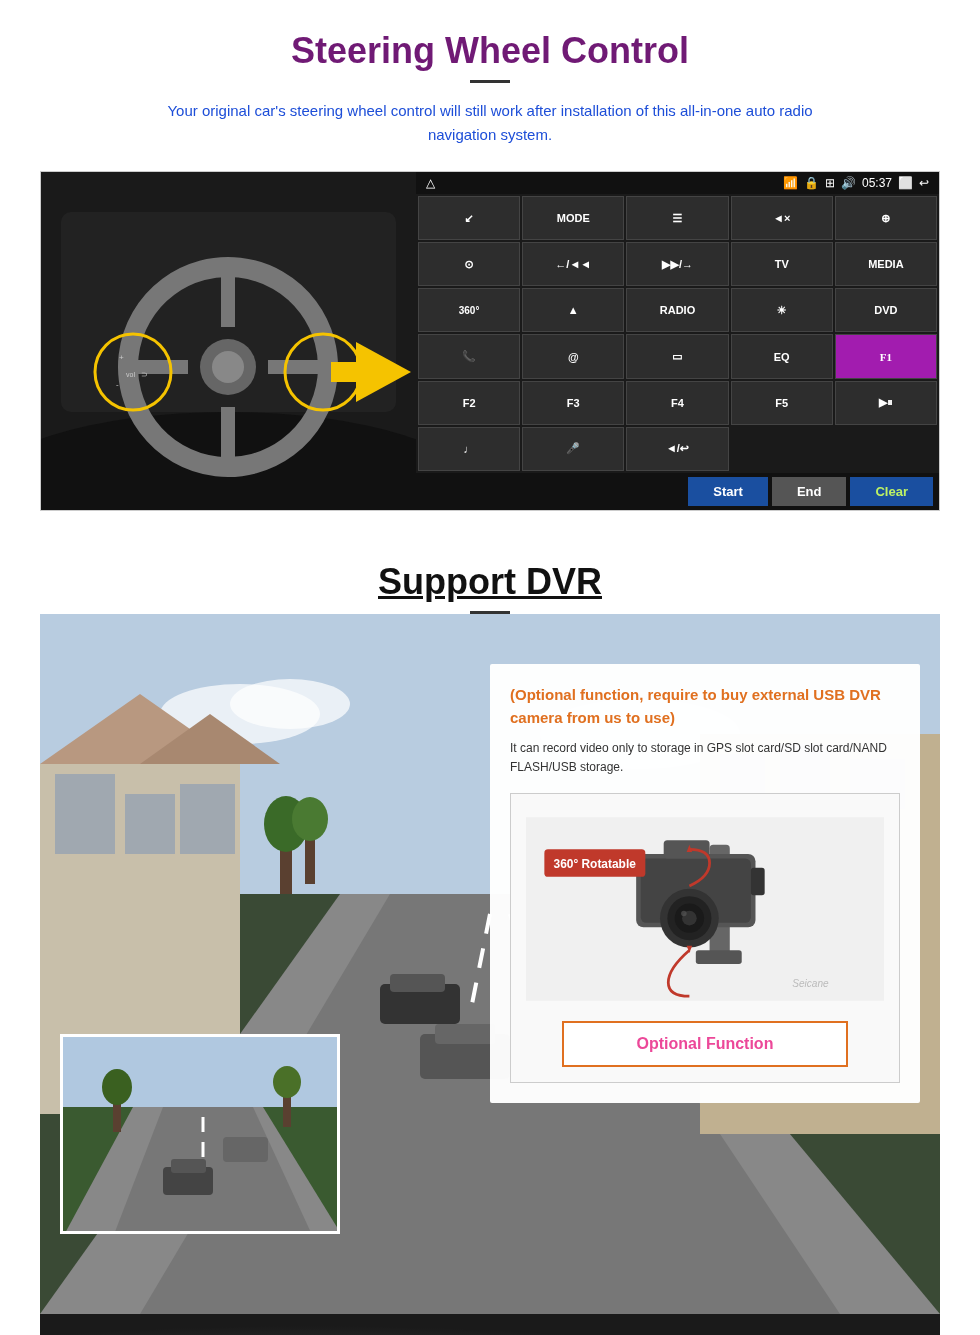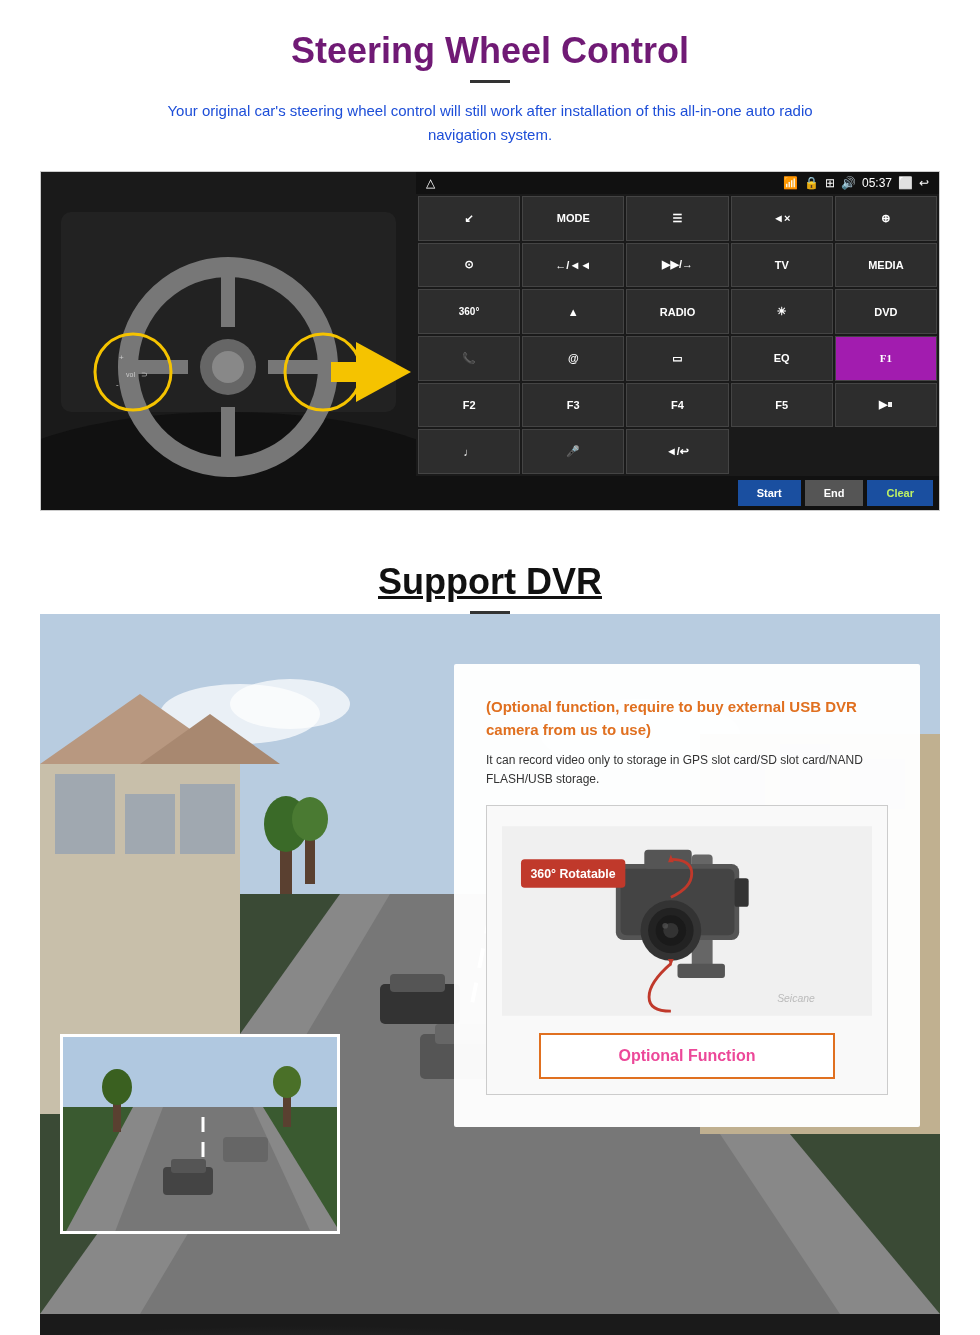--- a/index.html
+++ b/index.html
@@ -104,22 +104,22 @@
     }
     .hu-btn span { font-size: 11px; }
     .hu-bottom-bar {
       display: flex;
       gap: 4px;
       padding: 4px 6px;
       background: #111;
       justify-content: flex-end;
     }
     .hu-bottom-btn {
-      padding: 6px 18px;
-      font-size: 11px;
+      padding: 6px 24px;
+      font-size: 13px;
       font-weight: bold;
       cursor: pointer;
       border: 1px solid #555;
     }
     .hu-bottom-btn.start-btn {
       background: #1a4fa0;
       color: #fff;
       border-color: #1a4fa0;
     }
     .hu-bottom-btn.end-btn {
@@ -173,23 +173,23 @@
       border: 3px solid #fff;
       background: linear-gradient(135deg, #7a9a6a 0%, #888 40%, #666 100%);
       overflow: hidden;
     }
 
     
     .dvr-info-box {
       position: absolute;
       top: 50px;
       right: 20px;
-      width: 466px;
+      width: 430px;
       background: rgba(255,255,255,0.97);
-      padding: 32px;
+      padding: 20px;
       border-radius: 2px;
       text-align: left;
     }
     .dvr-info-box .optional-text {
       color: #e07020;
       font-size: 15px;
       font-weight: 600;
       line-height: 1.5;
       margin-bottom: 10px;
     }

